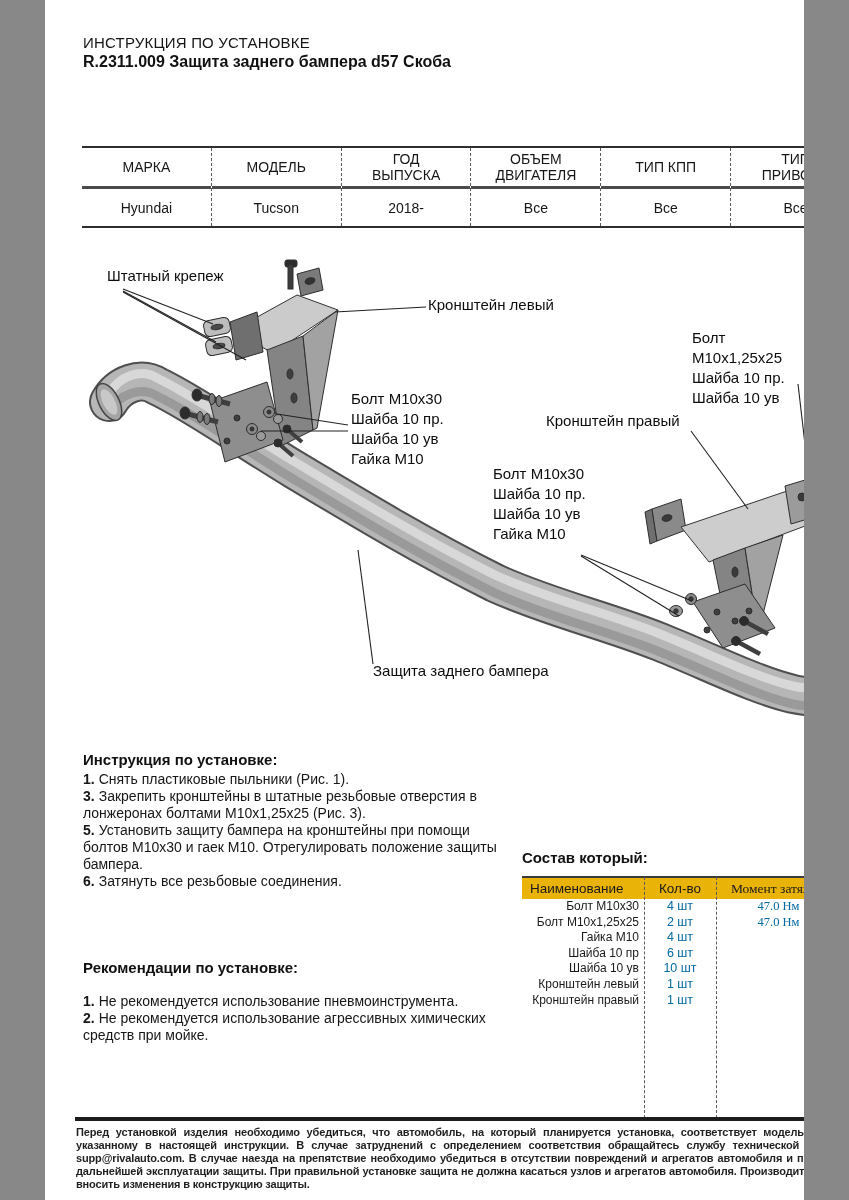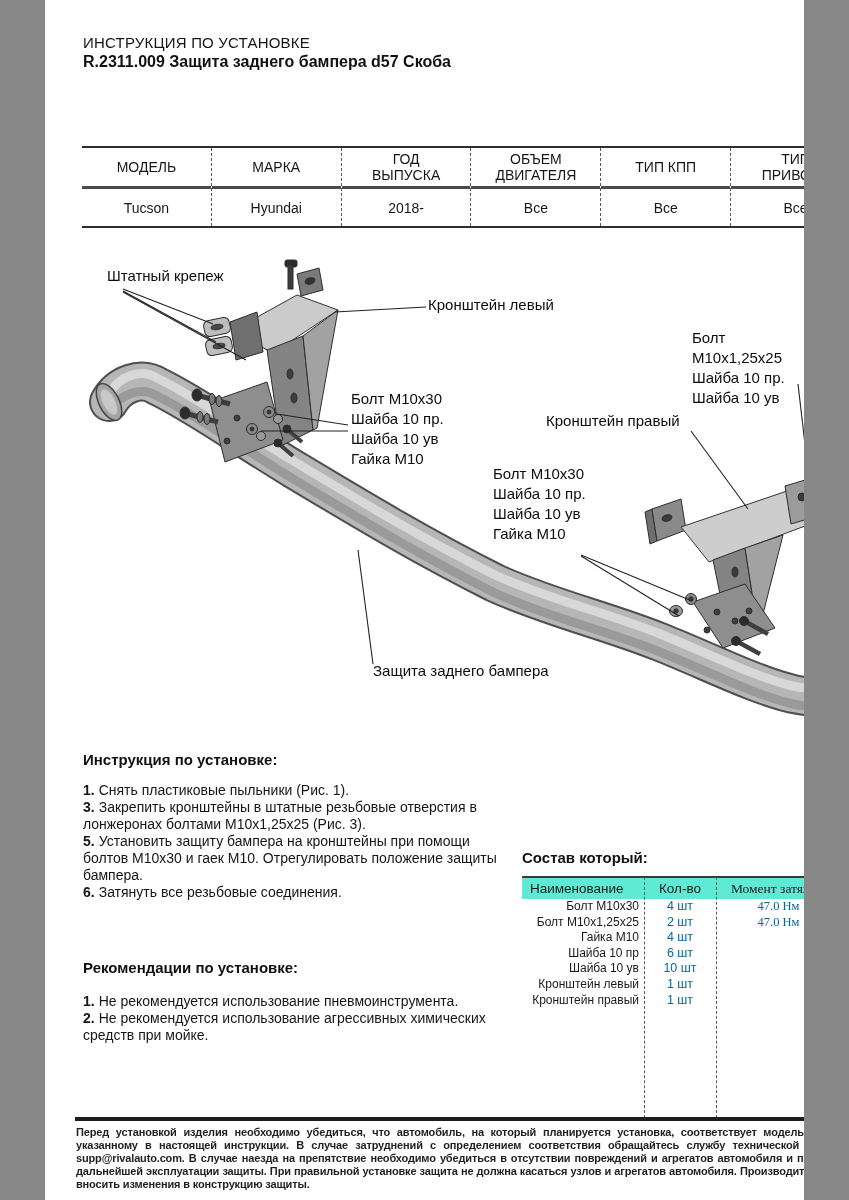--- a/index.html
+++ b/index.html
@@ -25,34 +25,34 @@
   }
   .vval{height:37px;display:flex;align-items:center;justify-content:center;font-size:14px;color:#161616;}
   
   .diagram-svg{position:absolute;left:0;top:250px;}
   .dlabel{
     position:absolute;font-size:15px;line-height:20px;color:#0d0d0d;
     white-space:pre-line;
   }
   
   .inst{position:absolute;left:38px;top:751px;width:428px;}
-  .sec-title{font-size:15px;font-weight:bold;color:#111;margin-bottom:14px;}
+  .sec-title{font-size:15px;font-weight:bold;color:#111;margin-bottom:3px;}
   .li{font-size:14px;line-height:17px;color:#161616;}
   .li .num{font-weight:bold;margin-right:4px;}
   .reco{position:absolute;left:38px;top:959px;width:428px;}
   .reco .sec-title{margin-bottom:17px;}
   
   .parts{position:absolute;left:477px;top:849px;width:319px;}
   .parts-title{font-size:15px;font-weight:bold;color:#111;}
   .parts-table{position:absolute;left:0;top:27px;width:319px;border-top:2px solid #3a3a3a;}
   .prow{display:flex;}
   .pc-name{width:122px;}
   .pc-qty{width:72px;text-align:center;}
   .pc-tq{flex:1;text-align:center;font-family:Liberation Serif, serif;}
-  .phead{background:#5eead4;height:21px;}
+  .phead{background:#eab308;height:21px;}
   .phead .pc-name{font-size:13.5px;line-height:21px;padding-left:8px;width:114px;color:#1a1a1a;}
   .phead .pc-qty,.phead .pc-tq{font-size:13.5px;line-height:21px;color:#1a1a1a;}
   .pbody .prow{height:15.6px;}
   .pbody .pc-name{font-size:12px;line-height:15.6px;text-align:right;padding-right:5px;width:117px;color:#1a1a1a;}
   .pbody .pc-qty,.pbody .pc-tq{font-size:12.5px;line-height:15.6px;color:#0369a1;}
   .vline{position:absolute;width:0;border-left:1px dashed #5a5a5a;}
   
   .footer-bar{position:absolute;left:30px;top:1117px;width:790px;height:4px;background:#1c1c1c;}
   .footer-text{
     position:absolute;left:31px;top:1126px;width:789px;
@@ -63,26 +63,26 @@
 </head>
 <body>
 
 <div class="page">
 
   <div class="doc-title1">ИНСТРУКЦИЯ ПО УСТАНОВКЕ</div>
   <div class="doc-title2">R.2311.009 Защита заднего бампера d57 Скоба</div>
 
   <div class="vehicle-table">
     <div class="vcol">
+      <div class="vhead">МАРКА</div>
+      <div class="vval">Hyundai</div>
+    </div>
+    <div class="vcol">
       <div class="vhead">МОДЕЛЬ</div>
       <div class="vval">Tucson</div>
-    </div>
-    <div class="vcol">
-      <div class="vhead">МАРКА</div>
-      <div class="vval">Hyundai</div>
     </div>
     <div class="vcol">
       <div class="vhead">ГОД
 ВЫПУСКА</div>
       <div class="vval">2018-</div>
     </div>
     <div class="vcol">
       <div class="vhead">ОБЪЕМ
 ДВИГАТЕЛЯ</div>
       <div class="vval">Все</div>

